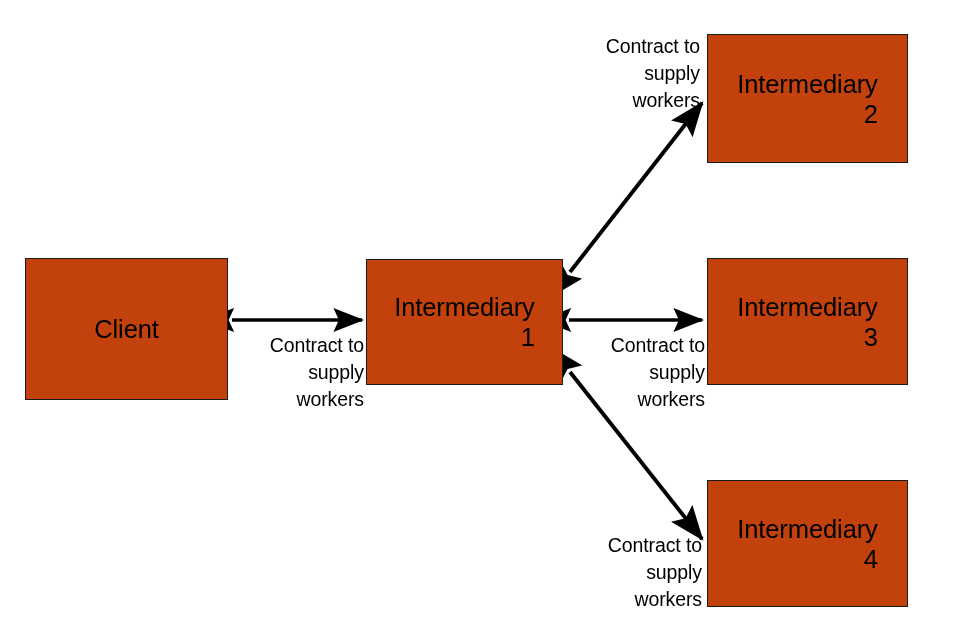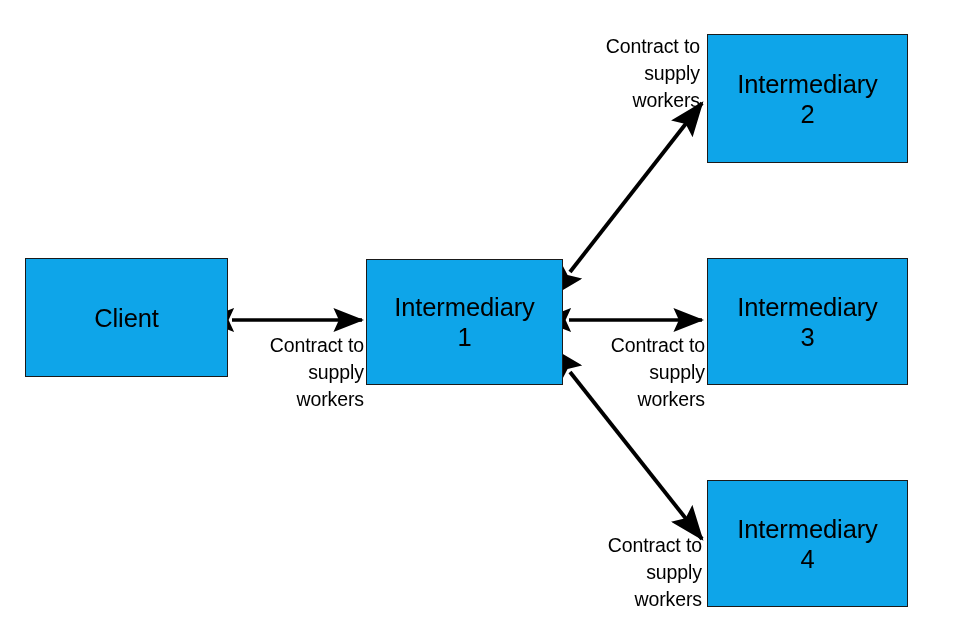--- a/index.html
+++ b/index.html
@@ -25,25 +25,25 @@
     left: 0;
     top: 0;
     width: 960px;
     height: 640px;
     pointer-events: none;
   }
   .node-box {
     position: absolute;
     box-sizing: border-box;
     border: 1.6px solid #1a1a1a;
-    background: #0ea5e9;
+    background: #c2410c;
     display: flex;
     align-items: center;
     justify-content: center;
-    text-align: center;
+    text-align: right;
   }
   .node-label {
     font-size: 25.5px;
     line-height: 30px;
     letter-spacing: -0.1px;
     white-space: pre-line;
     color: #000000;
   }
   .edge-label {
     position: absolute;
@@ -72,21 +72,21 @@
 
     <line x1="232" y1="320" x2="362" y2="320" stroke="#000000" stroke-width="3.4" marker-start="url(#ah-start)" marker-end="url(#ah-end)"></line>
 
     <line x1="570" y1="272" x2="702" y2="103" stroke="#000000" stroke-width="3.9" marker-start="url(#ah-start)" marker-end="url(#ah-end)"></line>
 
     <line x1="569" y1="320" x2="702" y2="320" stroke="#000000" stroke-width="3.4" marker-start="url(#ah-start)" marker-end="url(#ah-end)"></line>
 
     <line x1="570" y1="372" x2="702" y2="539" stroke="#000000" stroke-width="3.9" marker-start="url(#ah-start)" marker-end="url(#ah-end)"></line>
   </svg>
 
-  <div class="node-box" style="left:25px; top:258px; width:203px; height:119px;">
+  <div class="node-box" style="left:25px; top:258px; width:203px; height:142px;">
     <span class="node-label">Client</span>
   </div>
 
   <div class="node-box" style="left:366px; top:259px; width:197px; height:126px;">
     <span class="node-label">Intermediary
 1</span>
   </div>
 
   <div class="node-box" style="left:707px; top:34px; width:201px; height:129px;">
     <span class="node-label">Intermediary

